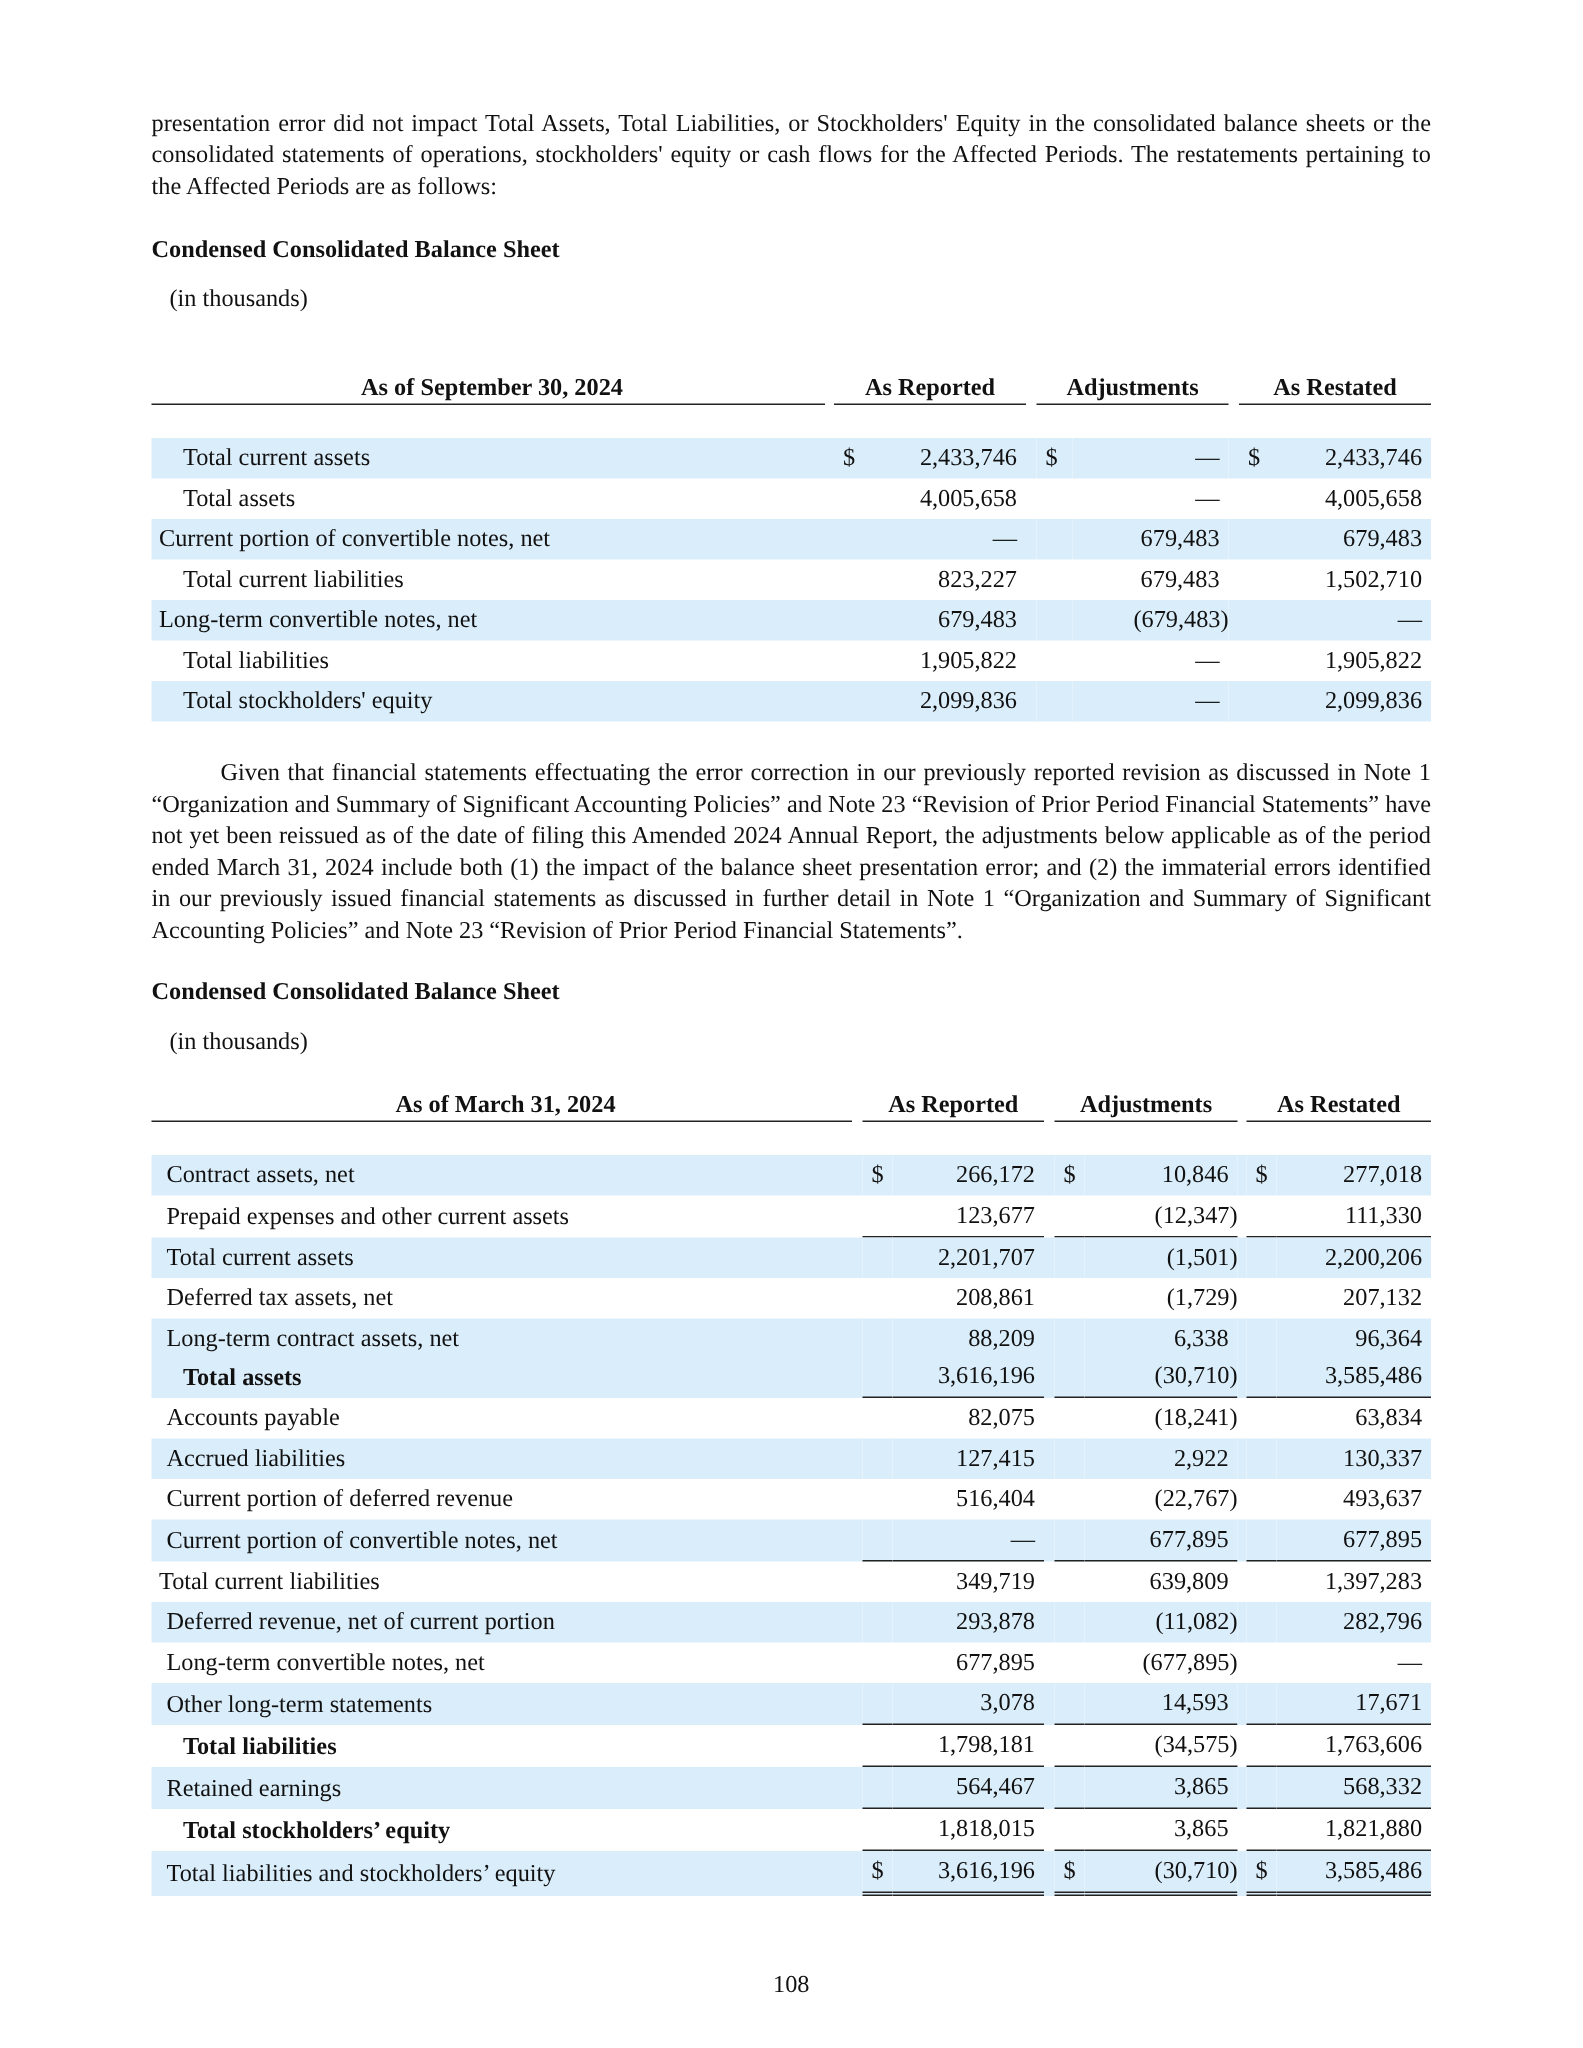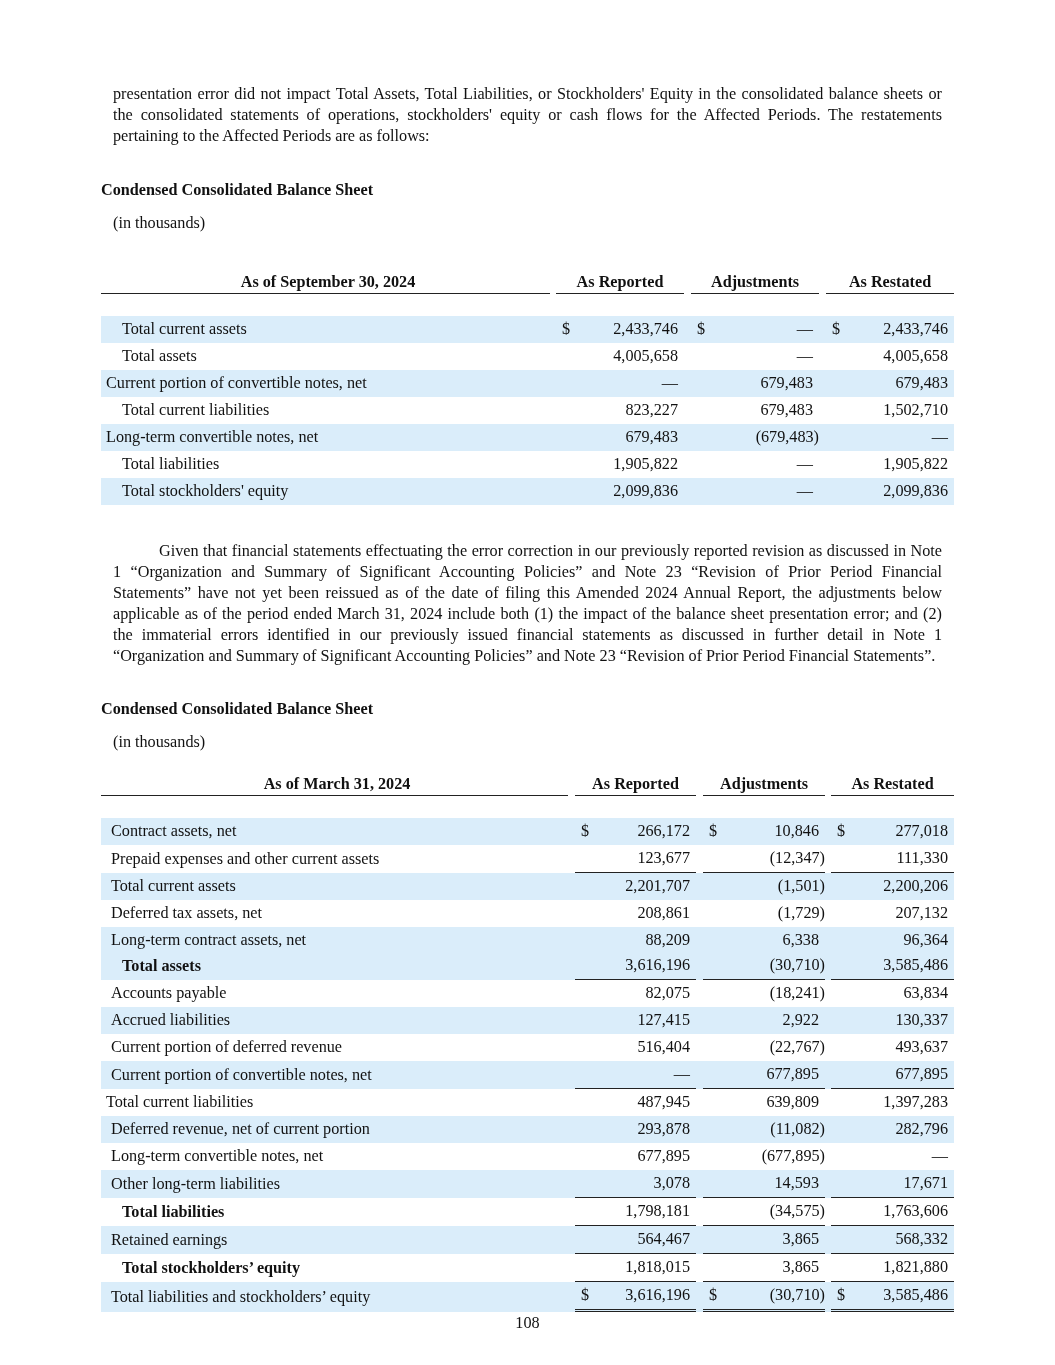--- a/index.html
+++ b/index.html
@@ -3,21 +3,21 @@
 <meta charset="utf-8">
 <style>
   html, body { margin: 0; padding: 0; background: #ffffff; }
   body {
     width: 1055px; height: 1365px; position: relative; overflow: hidden;
     font-family: "Liberation Serif", "DejaVu Serif", serif;
     color: #111111;
     font-size: 16.2px;
   }
   .page { position: absolute; left: 101px; top: 72px; width: 853px; }
-  .para { text-align: justify; line-height: 21px; margin: 12px; }
+  .para { text-align: justify; line-height: 21px; margin: 0; }
   .para.indent { text-indent: 46px; }
   .sec-title { font-weight: bold; margin: 0; line-height: 21px; }
   .sec-sub { margin: 12px; line-height: 21px; }
 
   table.bs { border-collapse: separate; border-spacing: 0; width: 853px; table-layout: fixed; }
   table.bs td, table.bs th { padding: 0; height: 27px; line-height: 27px; white-space: nowrap; font-weight: normal; }
   table.bs th { font-weight: bold; text-align: center; vertical-align: bottom; line-height: 20px; height: 22px; }
   table.bs th .hl { display: block; border-bottom: 1px solid #222; padding-bottom: 1px; }
   table.bs th.lbl { text-align: left; }
   table.bs th.lbl .hl { padding-left: 5px; text-align: center; }
@@ -346,21 +346,21 @@
           <td class="c num ul">677,895</td>
       <td class="c"></td>
       <td class="c ul"></td>
           <td class="c num ul">677,895</td>
     </tr>
 
     <tr>
       <td class="c lbl">Total current liabilities</td>
       <td class="c"></td>
       <td class="c"></td>
-          <td class="c num">487,945</td>
+          <td class="c num">349,719</td>
       <td class="c"></td>
       <td class="c"></td>
           <td class="c num">639,809</td>
       <td class="c"></td>
       <td class="c"></td>
           <td class="c num">1,397,283</td>
     </tr>
 
     <tr class="shade">
       <td class="c lbl ind1">Deferred revenue, net of current portion</td>
@@ -382,21 +382,21 @@
           <td class="c num">677,895</td>
       <td class="c"></td>
       <td class="c"></td>
           <td class="c num" style="padding-right:0!important">(677,895)</td>
       <td class="c"></td>
       <td class="c"></td>
           <td class="c num">—</td>
     </tr>
 
     <tr class="shade">
-      <td class="c lbl ind1">Other long-term liabilities</td>
+      <td class="c lbl ind1">Other long-term statements</td>
       <td class="c"></td>
       <td class="c ul"></td>
           <td class="c num ul">3,078</td>
       <td class="c"></td>
       <td class="c ul"></td>
           <td class="c num ul">14,593</td>
       <td class="c"></td>
       <td class="c ul"></td>
           <td class="c num ul">17,671</td>
     </tr>

